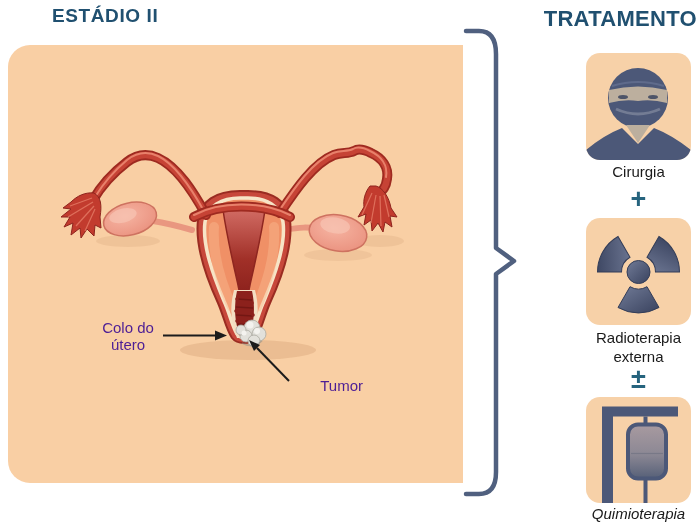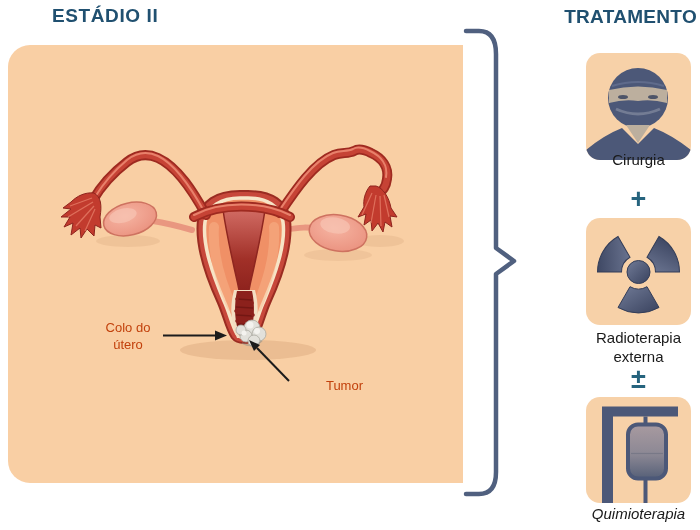--- a/index.html
+++ b/index.html
@@ -7,47 +7,47 @@
     width:700px;height:530px;position:relative;background:#FFFFFF;
     font-family:"Liberation Sans","DejaVu Sans",sans-serif;overflow:hidden;
   }
   .abs{position:absolute;}
   .stage-title{
     left:18px;top:5px;font-size:19px;font-weight:bold;color:#205070;
     letter-spacing:.6px;
     margin-left:34px;
   }
   .treatment-heading{
-    right:3px;top:6px;font-size:19px;font-weight:bold;color:#205070;
+    right:3px;top:6px;font-size:22px;font-weight:bold;color:#205070;
     letter-spacing:.3px;text-align:right;
   }
   .anatomy-panel{
     left:8px;top:45px;width:455px;height:438px;background:#F9CFA4;
     border-radius:22px 0 0 22px;
   }
   .illu-svg{left:8px;top:45px;width:455px;height:438px;}
   .brace-svg{left:458px;top:24px;width:64px;height:478px;}
   .anat-label{
-    color:#c2410c;font-size:13px;line-height:17px;text-align:center;
+    color:#4c1d95;font-size:15px;line-height:17px;text-align:center;
   }
   .cervix-label{left:86px;top:319px;width:84px;}
   .tumor-label{left:303px;top:377px;width:60px;text-align:right;}
   .icon-box{
     left:586px;width:105px;height:107px;background:#F7D1A8;border-radius:14px;
     overflow:hidden;
   }
   .icon-box svg{display:block;width:105px;height:107px;}
   .box-surgery{top:53px;}
   .box-radio{top:218px;}
   .box-chemo{top:397px;height:106px;}
   .treat-label{
     left:586px;width:105px;text-align:center;color:#1A1A1A;font-size:15px;
     line-height:19px;
   }
-  .label-surgery{top:150px;}
+  .label-surgery{top:162px;}
   .label-radio{top:328px;text-align:center;}
   .label-chemo{top:504px;font-style:italic;}
   .operator{
     left:586px;width:105px;text-align:center;color:#26647E;font-weight:bold;
     font-size:27px;line-height:27px;
   }
   .op-plus{top:186px;}
   .op-pm{top:366px;}
 </style>
 </head>

